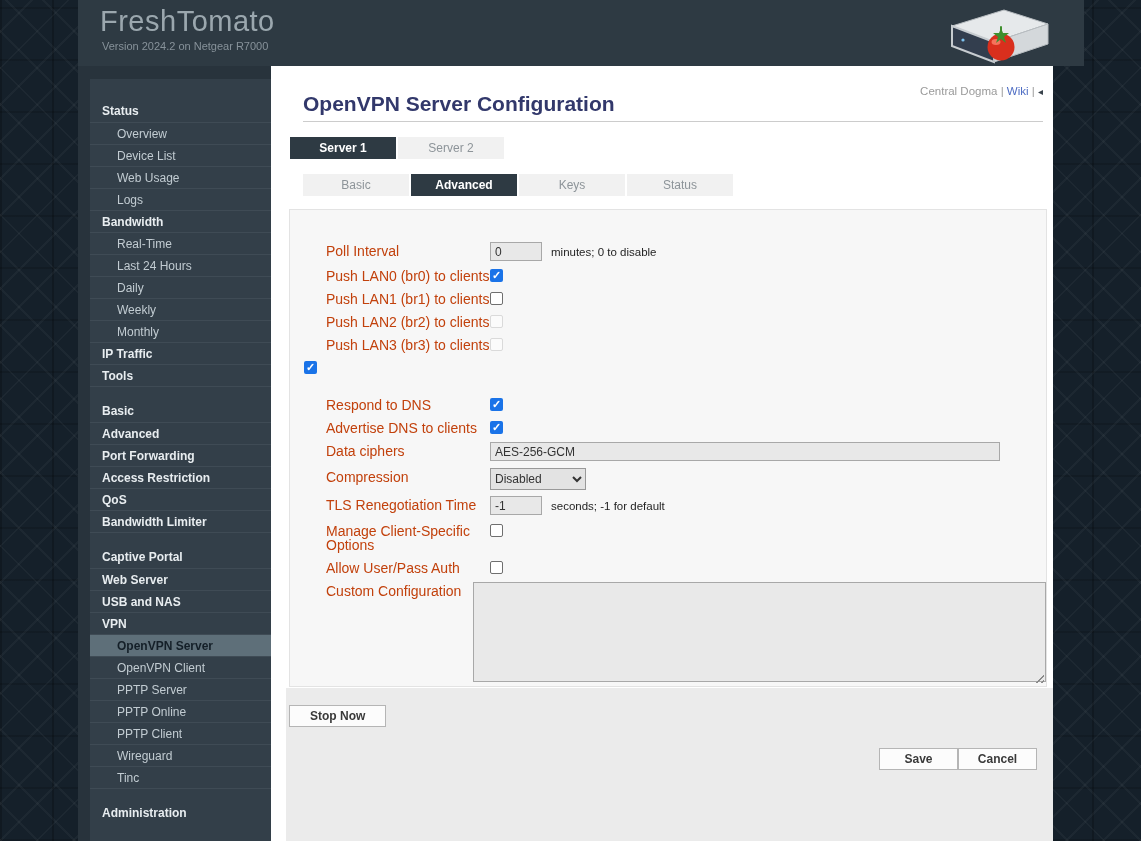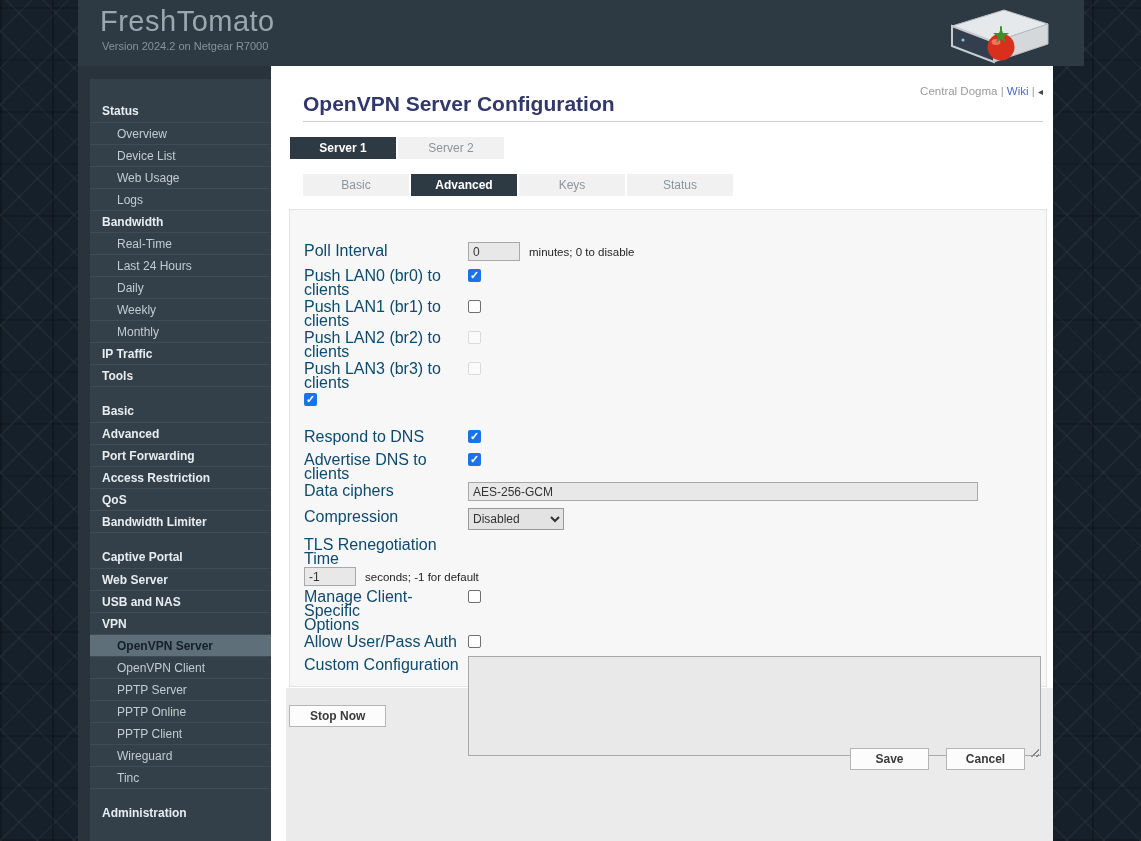--- a/index.html
+++ b/index.html
@@ -39,40 +39,40 @@
   .page-title { position:absolute; left:17px; top:26px; font-size:21px; font-weight:bold; color:#32386b; }
   .title-rule { position:absolute; left:17px; right:10px; top:55px; border-top:1px solid #cccccc; }
   .tab-row { position:absolute; display:flex; gap:2px; }
   #server-tabs  { left:4px;  top:71px; }
   #section-tabs { left:17px; top:108px; }
   .tab { width:106px; height:22px; line-height:22px; text-align:center; font-size:12px; background:#f1f1f1; color:#8d9499; cursor:pointer; }
   .tab.active { background:#2e3a43; color:#ffffff; font-weight:bold; }
   
   #panel { position:absolute; left:3px; top:143px; width:758px; height:478px; background:#f7f7f7; border:1px solid #e3e3e3; padding-top:31px; }
   .frow   { display:flex; padding-left:14px; }
-  .flabel { width:164px; font-size:16px; color:#0c4a6e; line-height:14px; padding-top:3px; }
+  .flabel { width:164px; font-size:14px; color:#c2410c; line-height:14px; padding-top:3px;margin-left:22px; }
   .fctl   { flex:1; display:flex; align-items:flex-start; padding-top:1px; }
   .f-input { height:19px; background:#e8e8e8; border:1px solid #a8a8a8; font:12px "Liberation Sans",sans-serif; color:#333; padding:0 4px; }
   .w-small { width:52px; }
   .w-wide  { width:510px; }
   .f-note  { margin-left:9px; font-size:11.5px; color:#1f1f1f; line-height:20px; }
   .f-select { width:96px; height:22px; background:#e3e3e3; border:1px solid #999; font:12px "Liberation Sans",sans-serif; color:#333; }
   .cb { width:13px; height:13px; border-radius:2px; margin-top:2px; cursor:pointer; }
   .cb.checked   { background:#1a73e8; color:#fff; font-size:11px; line-height:13px; text-align:center; font-weight:bold; }
   .cb.unchecked { background:#ffffff; border:1.5px solid #6f6f6f; }
   .cb.disabled  { background:#fbfbfb; border:1.5px solid #dadada; cursor:default; }
   .ta-wrap { position:relative; }
   .f-textarea { width:573px; height:100px; background:#e9e9e9; border:1px solid #a8a8a8; resize:none; font:12px "Liberation Sans",sans-serif; }
   .ta-wrap::after { content:""; position:absolute; right:2px; bottom:3px; width:9px; height:9px;
     background:repeating-linear-gradient(135deg,#8a8a8a 0 1px,transparent 1px 3.5px);
     clip-path:polygon(100% 0,100% 100%,0 100%); }
   
   .btn { height:22px; background:#fcfcfc; border:1px solid #b5b5b5; font:bold 12px "Liberation Sans",sans-serif; color:#3a3a3a; padding:0 20px; cursor:pointer; }
   #stop-btn { position:absolute; left:3px; top:639px; }
-  #save-row { position:absolute; right:28px; top:682px; display:flex; gap:17px; }
+  #save-row { position:absolute; right:16px; top:682px; display:flex; gap:0; }
   #save-row .btn { width:79px; padding:0; }
 </style>
 </head>
 <body>
 
 <div id="app-header">
   <div class="app-title">FreshTomato</div>
   <div class="app-sub">Version 2024.2 on Netgear R7000</div>
   <svg class="router-art" viewBox="0 0 118 62">
     <polygon points="14,24 66,8 110,22 56,40" fill="#e6e9eb" stroke="#b7bcc0" stroke-width="1"></polygon>
@@ -207,21 +207,21 @@
         <div class="fctl">
           <input class="f-input w-wide" value="AES-256-GCM" style="">
         </div>
       </div>
       <div class="frow" style="min-height: 28px;">
         <div class="flabel">Compression</div>
         <div class="fctl">
           <select class="f-select"><option>Disabled</option></select>
         </div>
       </div>
-      <div class="frow" style="min-height: 26px; flex-direction: column;">
+      <div class="frow" style="min-height: 26px;">
         <div class="flabel">TLS Renegotiation Time</div>
         <div class="fctl">
           <input class="f-input w-small" value="-1" style="">
           <span class="f-note">seconds; -1 for default</span>
         </div>
       </div>
       <div class="frow" style="min-height: 37px;">
         <div class="flabel">Manage Client-Specific<br>Options</div>
         <div class="fctl">
           <div class="cb unchecked"></div>

